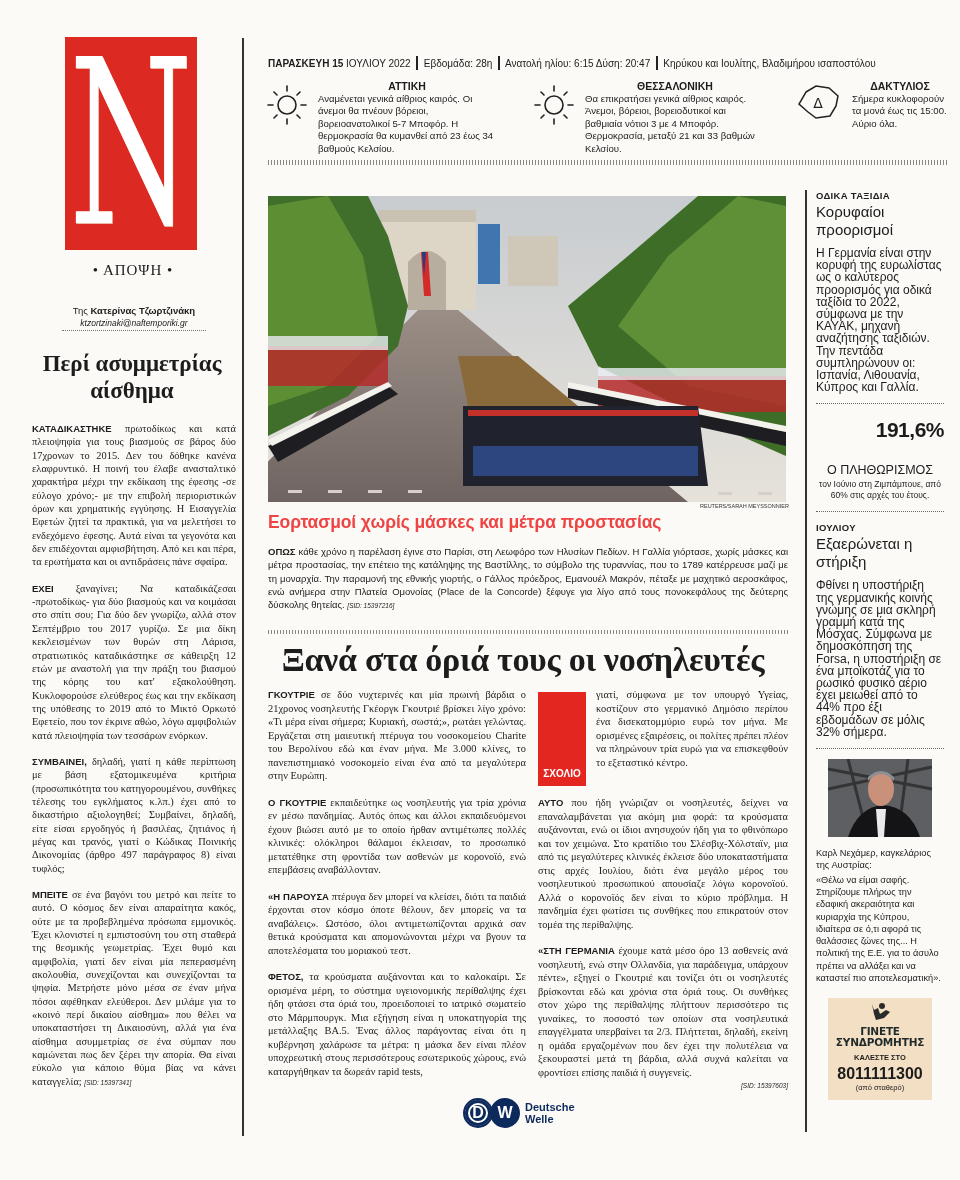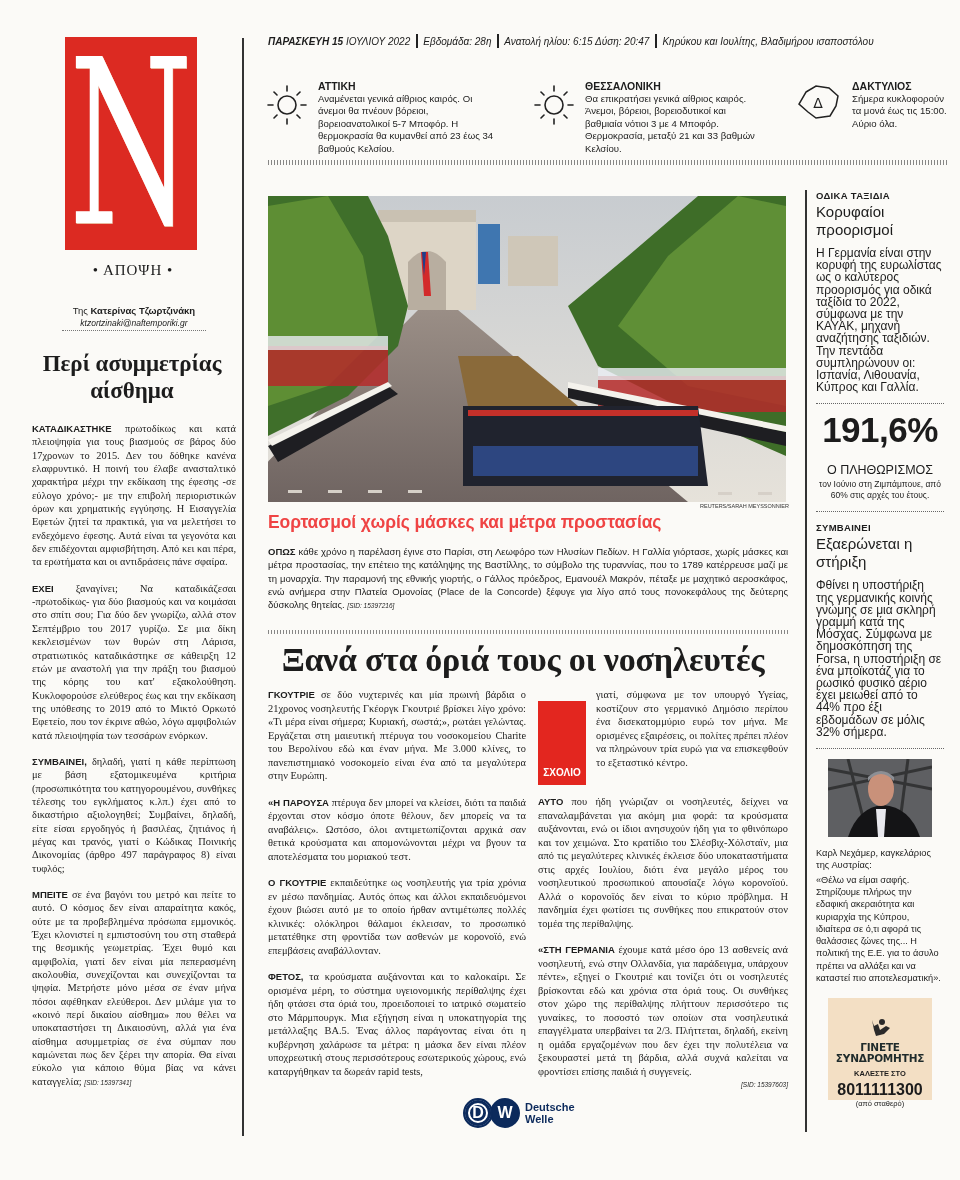--- a/index.html
+++ b/index.html
@@ -17,71 +17,71 @@
   .byline-rule { position: absolute; left: 34px; top: 330px; width: 144px; border-top: 1px dotted #777; }
   .op-title { position: absolute; left: 0; top: 350px; width: 208px; text-align: center; font-family: "Liberation Serif", serif; font-size: 23px; line-height: 27px; }
   .op-body { position: absolute; left: 4px; top: 422px; width: 204px; font-family: "Liberation Serif", serif; font-size: 10.4px; line-height: 13.35px; text-align: justify; hyphens: auto; }
   .op-body p { margin-bottom: 13px; }
   .lead { font-family: "Liberation Sans", sans-serif; font-weight: 700; font-size: 9.5px; }
   .sid { font-family: "Liberation Sans", sans-serif; font-style: italic; font-size: 6.5px; }
 
   .vrule-left { position: absolute; left: 242px; top: 38px; width: 2px; height: 1098px; background: #333; }
 
   
-  .top-strip { position: absolute; left: 268px; top: 34px; width: 680px; font-family: "Liberation Sans", sans-serif; font-size: 10px; white-space: nowrap; font-style: italic; }
+  .top-strip { position: absolute; left: 268px; top: 56px; width: 680px; font-family: "Liberation Sans", sans-serif; font-size: 10px; white-space: nowrap; }
   .top-strip .sep { display: inline-block; width: 1.5px; height: 14px; background: #222; vertical-align: -3px; margin: 0 3px; }
   .top-strip b { font-weight: 700; }
 
   .weather { position: absolute; top: 80px; font-family: "Liberation Sans", sans-serif; font-size: 9.6px; line-height: 12.6px; }
-  .weather .w-title { font-weight: 700; font-size: 10.5px; }
+  .weather .w-title { font-weight: 700; font-size: 10.5px; text-align: center; }
   .sun { position: absolute; width: 42px; height: 42px; }
   .weather-rule { position: absolute; left: 268px; top: 160px; width: 680px; height: 5px;
     background: repeating-linear-gradient(90deg, #555 0 1px, transparent 1px 3px); opacity: .7; }
 
   
   .photo { position: absolute; left: 268px; top: 196px; width: 518px; height: 306px; overflow: hidden; background: #8a8278; }
   .photo-credit { position: absolute; left: 700px; top: 503px; font-family: "Liberation Sans", sans-serif; font-size: 5.5px; color: #333; }
 
   .feature-title { position: absolute; left: 268px; top: 512px; font-family: "Liberation Sans", sans-serif; font-size: 17.5px; font-weight: 700; color: #ef4444; letter-spacing: -.1px; }
   .feature-body { position: absolute; left: 268px; top: 545px; width: 520px; font-family: "Liberation Sans", sans-serif; font-size: 9.5px; line-height: 13.3px; text-align: justify; }
   .feature-rule { position: absolute; left: 268px; top: 630px; width: 520px; height: 4px;
     background: repeating-linear-gradient(90deg, #555 0 1px, transparent 1px 3px); opacity: .7; }
 
   
   .main-title { position: absolute; left: 250px; top: 640px; width: 546px; text-align: center; font-family: "Liberation Serif", serif; font-size: 34px; line-height: 40px; letter-spacing: -.3px; }
   .main-col1 { position: absolute; left: 268px; top: 688px; width: 258px; font-family: "Liberation Serif", serif; font-size: 10.4px; line-height: 13.5px; text-align: justify; }
   .main-col1 p { margin-bottom: 13px; }
   .main-col2 { position: absolute; left: 538px; top: 688px; width: 250px; font-family: "Liberation Serif", serif; font-size: 10.4px; line-height: 13.5px; text-align: justify; }
   .main-col2 p { margin-bottom: 13px; }
-  .comment-box { float: left; width: 48px; height: 84px; background: #e3261f; margin: 13px 10px 10px 0; position: relative; }
+  .comment-box { float: left; width: 48px; height: 94px; background: #e3261f; margin: 4px 10px 10px 0; position: relative; }
   .comment-box span { position: absolute; left: 0; right: 0; bottom: 6px; text-align: center; color: #fff; font-family: "Liberation Sans", sans-serif; font-weight: 700; font-size: 10px; }
   .sid-r { display: block; text-align: right; font-family: "Liberation Sans", sans-serif; font-style: italic; font-size: 6.5px; }
 
   .dw-logo { position: absolute; left: 463px; top: 1098px; display: flex; align-items: center; }
   .dw-circles { display: flex; }
   .dw-circle { width: 30px; height: 30px; border-radius: 50%; background: #0c2a5c; color: #fff; font-family: "Liberation Sans", sans-serif; font-weight: 700; font-size: 16px; display: flex; align-items: center; justify-content: center; border: 2px solid #0c2a5c; }
   .dw-circle.d { box-shadow: inset 0 0 0 3px #0c2a5c, inset 0 0 0 5px #fff; }
   .dw-circle + .dw-circle { margin-left: -3px; }
   .dw-text { margin-left: 5px; font-family: "Liberation Sans", sans-serif; font-weight: 700; font-size: 11px; line-height: 12px; color: #0c2a5c; }
 
   .vrule-right { position: absolute; left: 805px; top: 190px; width: 2px; height: 942px; background: #333; }
 
   
   .right-col { position: absolute; left: 816px; top: 190px; width: 128px; font-family: "Liberation Sans", sans-serif; }
   .rc-kicker { font-weight: 700; font-size: 9.5px; letter-spacing: .3px; }
   .rc-head { font-size: 15px; line-height: 18px; margin-top: 2px; }
   .rc-body { font-size: 12px; line-height: 12.2px; margin-top: 8px; }
   .rc-dots { border-top: 1px dotted #666; margin: 10px 0; }
-  .big-stat { text-align: center; font-weight: 700; font-size: 35px; line-height: 32px; letter-spacing: -.5px; }
+  .big-stat { text-align: right; font-weight: 700; font-size: 21px; line-height: 32px; letter-spacing: -.5px; }
   .stat-label { text-align: center; font-size: 12.5px; font-weight: 400; margin-top: 17px; }
   .stat-desc { text-align: center; font-size: 8.5px; line-height: 11px; margin-top: 2px; }
   .portrait { width: 104px; height: 78px; margin: 0 0 0 12px; background: linear-gradient(160deg, #6c6d70 0%, #2b2b2e 45%, #181818 100%); position: relative; overflow: hidden; }
   .caption { font-size: 9.3px; line-height: 12px; margin-top: 6px; }
   .quote { font-size: 9.2px; line-height: 12.2px; margin-top: 3px; }
-  .subscribe { margin: 14px 0 0 12px; width: 104px; height: 102px; background: #f3dfc4; text-align: center; padding-top: 20px; }
+  .subscribe { margin: 14px 0 0 12px; width: 104px; height: 102px; background: #f3dfc4; text-align: center; padding-top: 4px; }
   .sub-title { font-weight: 700; font-size: 10.5px; line-height: 11.5px; color: #1f2b2b; font-family: "DejaVu Sans", sans-serif; letter-spacing: -.2px; }
   .sub-call { font-size: 7.5px; margin-top: 4px; font-weight: 700; }
   .sub-phone { font-weight: 700; font-size: 16px; line-height: 19px; margin-top: 2px; }
   .sub-note { font-size: 7.5px; }
 </style>
 </head>
 <body>
 
 <div class="left-col">
   <div class="logo">
@@ -231,22 +231,22 @@
 <div class="photo-credit">REUTERS/SARAH MEYSSONNIER</div>
 
 <h3 class="feature-title">Εορτασμοί χωρίς μάσκες και μέτρα προστασίας</h3>
 <p class="feature-body"><span class="lead">ΟΠΩΣ</span><span> κάθε χρόνο η παρέλαση έγινε στο Παρίσι, στη Λεωφόρο των Ηλυσίων Πεδίων. Η Γαλλία γιόρτασε, χωρίς μάσκες και μέτρα προστασίας, την επέτειο της κατάληψης της Βαστίλλης, το σύμβολο της τυραννίας, που το 1789 κατέρρευσε μαζί με τη μοναρχία. Την παραμονή της εθνικής γιορτής, ο Γάλλος πρόεδρος, Εμανουέλ Μακρόν, πέταξε με μαχητικό αεροσκάφος, ενώ ανήμερα στην Πλατεία Ομονοίας (Place de la Concorde) ξέφυγε για λίγο από τους πονοκεφάλους της δεύτερης δύσκολης θητείας. </span><span class="sid">[SID: 15397216]</span></p>
 <div class="feature-rule"></div>
 
 <h1 class="main-title">Ξανά στα όριά τους οι νοσηλευτές</h1>
 
 <div class="main-col1">
   <p><span class="lead">ΓΚΟΥΤΡΙΕ</span><span> σε δύο νυχτερινές και μία πρωινή βάρδια ο 21χρονος νοσηλευτής Γκέοργκ Γκουτριέ βρίσκει λίγο χρόνο: «Τι μέρα είναι σήμερα; Κυριακή, σωστά;», ρωτάει γελώντας. Εργάζεται στη μαιευτική πτέρυγα του νοσοκομείου Charite του Βερολίνου εδώ και έναν μήνα. Με 3.000 κλίνες, το πανεπιστημιακό νοσοκομείο είναι ένα από τα μεγαλύτερα στην Ευρώπη.</span></p>
+  <p><span class="lead">Ο ΓΚΟΥΤΡΙΕ</span><span> εκπαιδεύτηκε ως νοσηλευτής για τρία χρόνια εν μέσω πανδημίας. Αυτός όπως και άλλοι εκπαιδευόμενοι έχουν βιώσει αυτό με το οποίο ήρθαν αντιμέτωπες πολλές κλινικές: ολόκληροι θάλαμοι έκλεισαν, το προσωπικό μετατέθηκε στη φροντίδα των ασθενών με κορονοϊό, ενώ επεμβάσεις αναβάλλονταν.</span></p>
   <p><span class="lead">«Η ΠΑΡΟΥΣΑ</span><span> πτέρυγα δεν μπορεί να κλείσει, διότι τα παιδιά έρχονται στον κόσμο όποτε θέλουν, δεν μπορείς να τα αναβάλεις». Ωστόσο, όλοι αντιμετωπίζονται αρχικά σαν θετικά κρούσματα και απομονώνονται μέχρι να βγουν τα αποτελέσματα του μοριακού τεστ.</span></p>
-  <p><span class="lead">Ο ΓΚΟΥΤΡΙΕ</span><span> εκπαιδεύτηκε ως νοσηλευτής για τρία χρόνια εν μέσω πανδημίας. Αυτός όπως και άλλοι εκπαιδευόμενοι έχουν βιώσει αυτό με το οποίο ήρθαν αντιμέτωπες πολλές κλινικές: ολόκληροι θάλαμοι έκλεισαν, το προσωπικό μετατέθηκε στη φροντίδα των ασθενών με κορονοϊό, ενώ επεμβάσεις αναβάλλονταν.</span></p>
   <p><span class="lead">ΦΕΤΟΣ,</span><span> τα κρούσματα αυξάνονται και το καλοκαίρι. Σε ορισμένα μέρη, το σύστημα υγειονομικής περίθαλψης έχει ήδη φτάσει στα όριά του, προειδοποιεί το ιατρικό σωματείο στο Μάρμπουργκ. Μια εξήγηση είναι η υποκατηγορία της μετάλλαξης BA.5. Ένας άλλος παράγοντας είναι ότι η κυβέρνηση χαλάρωσε τα μέτρα: η μάσκα δεν είναι πλέον υποχρεωτική στους περισσότερους εσωτερικούς χώρους, ενώ καταργήθηκαν τα δωρεάν rapid tests,</span></p>
 </div>
 
 <div class="main-col2">
   <div class="comment-box">
     <span>ΣΧΟΛΙΟ</span>
   </div>
   <p><span>γιατί, σύμφωνα με τον υπουργό Υγείας, κοστίζουν στο γερμανικό Δημόσιο περίπου ένα δισεκατομμύριο ευρώ τον μήνα. Με ορισμένες εξαιρέσεις, οι πολίτες πρέπει πλέον να πληρώνουν τρία ευρώ για να επισκεφθούν το εξεταστικό κέντρο.</span></p>
   <p style="clear:left"><span class="lead">ΑΥΤΟ</span><span> που ήδη γνώριζαν οι νοσηλευτές, δείχνει να επαναλαμβάνεται για ακόμη μια φορά: τα κρούσματα αυξάνονται, ενώ οι ίδιοι ανησυχούν ήδη για το φθινόπωρο και τον χειμώνα. Στο κρατίδιο του Σλέσβιχ-Χόλσταϊν, μια από τις μεγαλύτερες κλινικές έκλεισε δύο υποκαταστήματα στις αρχές Ιουλίου, διότι ένα μεγάλο μέρος του νοσηλευτικού προσωπικού απουσίαζε λόγω κορονοϊού. Αλλά ο κορονοϊός δεν είναι το κύριο πρόβλημα. Η πανδημία έχει φωτίσει τις συνθήκες που επικρατούν στον τομέα της περίθαλψης.</span></p>
   <p><span class="lead">«ΣΤΗ ΓΕΡΜΑΝΙΑ</span><span> έχουμε κατά μέσο όρο 13 ασθενείς ανά νοσηλευτή, ενώ στην Ολλανδία, για παράδειγμα, υπάρχουν πέντε», εξηγεί ο Γκουτριέ και τονίζει ότι οι νοσηλευτές βρίσκονται εδώ και χρόνια στα όριά τους. Οι συνθήκες στον χώρο της περίθαλψης πλήττουν περισσότερο τις γυναίκες, το ποσοστό των οποίων στα νοσηλευτικά επαγγέλματα υπερβαίνει τα 2/3. Πλήττεται, δηλαδή, εκείνη η ομάδα εργαζομένων που δεν έχει την πολυτέλεια να ξεκουραστεί μετά τη βάρδια, αλλά συχνά καλείται να φροντίσει επίσης παιδιά ή συγγενείς.</span><span class="sid-r">[SID: 15397603]</span></p>
@@ -272,21 +272,21 @@
     <div class="rc-body">Η Γερμανία είναι στην κορυφή της ευρωλίστας ως ο καλύτερος προορισμός για οδικά ταξίδια το 2022, σύμφωνα με την KAYAK, μηχανή αναζήτησης ταξιδιών. Την πεντάδα συμπληρώνουν οι: Ισπανία, Λιθουανία, Κύπρος και Γαλλία.</div>
   </div>
   <div class="rc-dots"></div>
   <div>
     <div class="big-stat">191,6%</div>
     <div class="stat-label">Ο ΠΛΗΘΩΡΙΣΜΟΣ</div>
     <div class="stat-desc">τον Ιούνιο στη Ζιμπάμπουε, από 60% στις αρχές του έτους.</div>
   </div>
   <div class="rc-dots"></div>
   <div>
-    <div class="rc-kicker">ΣΥΜΒΑΙΝΕΙ</div>
+    <div class="rc-kicker">ΙΟΥΛΙΟΥ</div>
     <div class="rc-head">Εξαερώνεται η στήριξη</div>
     <div class="rc-body">Φθίνει η υποστήριξη της γερμανικής κοινής γνώμης σε μια σκληρή γραμμή κατά της Μόσχας. Σύμφωνα με δημοσκόπηση της Forsa, η υποστήριξη σε ένα μποϊκοτάζ για το ρωσικό φυσικό αέριο έχει μειωθεί από το 44% προ έξι εβδομάδων σε μόλις 32% σήμερα.</div>
   </div>
   <div class="rc-dots"></div>
   <svg class="portrait" viewBox="0 0 104 78" preserveAspectRatio="none">
     <rect width="104" height="78" fill="#5e5f62"></rect>
     <g stroke="#222" stroke-width="3" opacity=".7">
       <line x1="0" y1="10" x2="104" y2="30"></line>
         <line x1="0" y1="30" x2="104" y2="8"></line>
       <line x1="20" y1="0" x2="40" y2="78"></line>

